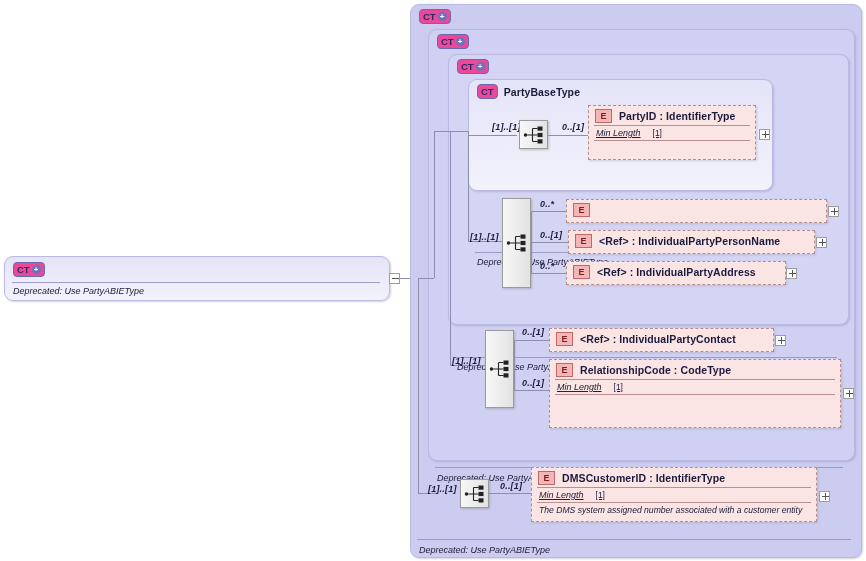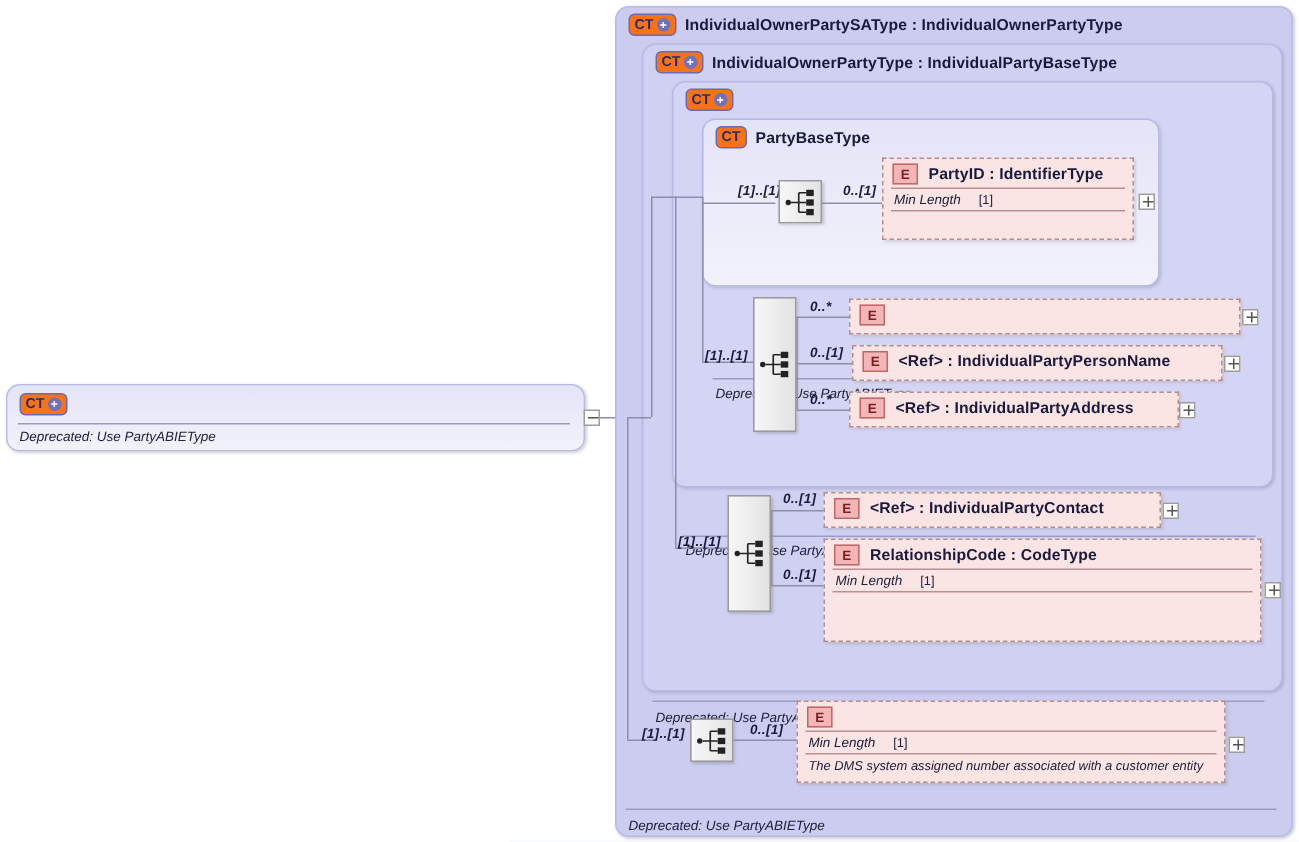--- a/index.html
+++ b/index.html
@@ -40,21 +40,21 @@
     white-space: nowrap;
   }
   .ct-badge {
     display: inline-flex;
     align-items: center;
     justify-content: center;
     height: 15px;
     padding: 0 3px;
     border: 1px solid #6a6ab0;
     border-radius: 4px;
-    background: #f97316;
+    background: #ec4899;
     font-size: 9.5px;
     font-weight: bold;
     color: #2a2a6a;
     letter-spacing: 0px;
     margin-right: 6px;
   }
   .ct-badge .pl {
     display: inline-block;
     width: 9px; height: 9px;
     margin-left: 2px;
@@ -126,20 +126,21 @@
     margin: 0 5px;
   }
   .el-facet {
     display: flex;
     align-items: flex-end;
     padding: 2px 6px 2px 7px;
     font-style: italic;
     font-size: 9px;
     color: #20203a;
     white-space: nowrap;
+    text-decoration: underline;
   }
   .el-facet .fname { margin-right: 12px; }
   .el-facet .fval { font-style: normal; font-size: 8.5px; }
   .el-doc {
     padding: 2px 6px 3px 7px;
     font-style: italic;
     font-size: 8.6px;
     line-height: 11px;
     color: #20203a;
   }
@@ -206,30 +207,28 @@
     <div class="ct-footer-rule" style="left:7px; top:25px; width:368px;"></div>
     <div class="ct-footer" style="top:29px;">Deprecated: Use PartyABIEType</div>
   </div>
 
   <div class="pm" style="left:389px; top:273px;"></div>
   <div class="ln h" style="left:400px; top:278px; width:18px;"></div>
 
   <div class="ct-box lvl1" style="left:410px; top:4px; width:452px; height:554px;">
     <div class="ct-head">
       <span class="ct-badge">CT<span class="pl">+</span></span>
-      <span class="ct-title">IndividualOwnerPartySAType : IndividualOwnerPartyType</span>
     </div>
     <div class="ct-footer-rule" style="left:6px; top:534px; width:434px;"></div>
     <div class="ct-footer" style="top:540px;">Deprecated: Use PartyABIEType</div>
   </div>
 
   <div class="ct-box lvl2" style="left:428px; top:29px; width:427px; height:432px;">
     <div class="ct-head">
       <span class="ct-badge">CT<span class="pl">+</span></span>
-      <span class="ct-title">IndividualOwnerPartyType : IndividualPartyBaseType</span>
     </div>
     <div class="ct-footer-rule" style="left:6px; top:437px; width:408px;"></div>
     <div class="ct-footer" style="top:443px;">Deprecated: Use PartyABIEType</div>
   </div>
 
   <div class="ct-box lvl3" style="left:448px; top:54px; width:401px; height:271px;">
     <div class="ct-head">
       <span class="ct-badge">CT<span class="pl">+</span></span>
     </div>
     <div class="ct-footer-rule" style="left:6px; top:302px; width:382px;"></div>
@@ -377,20 +376,21 @@
       <rect x="14" y="7.4" width="5" height="4.2" fill="#222"></rect>
       <rect x="14" y="13.8" width="5" height="4.2" fill="#222"></rect>
     </svg>
   </div>
   <div class="ln h" style="left:489px; top:493px; width:44px;"></div>
   <div class="card" style="left:500px; top:481px;">0..[1]</div>
 
   <div class="el-box" style="left:531px; top:467px; width:286px; height:55px;">
     <div class="el-head">
       <span class="el-badge">E</span>
+      <span class="el-name">DMSCustomerID : IdentifierType</span>
     </div>
     <div class="el-rule"></div>
     <div class="el-facet">
       <span class="fname">Min Length</span>
       <span class="fval">[1]</span>
     </div>
     <div class="el-rule"></div>
     <div class="el-doc">The DMS system assigned number associated with a customer entity</div>
   </div>
   <div class="pm plus" style="left:819px; top:491px;"></div>

